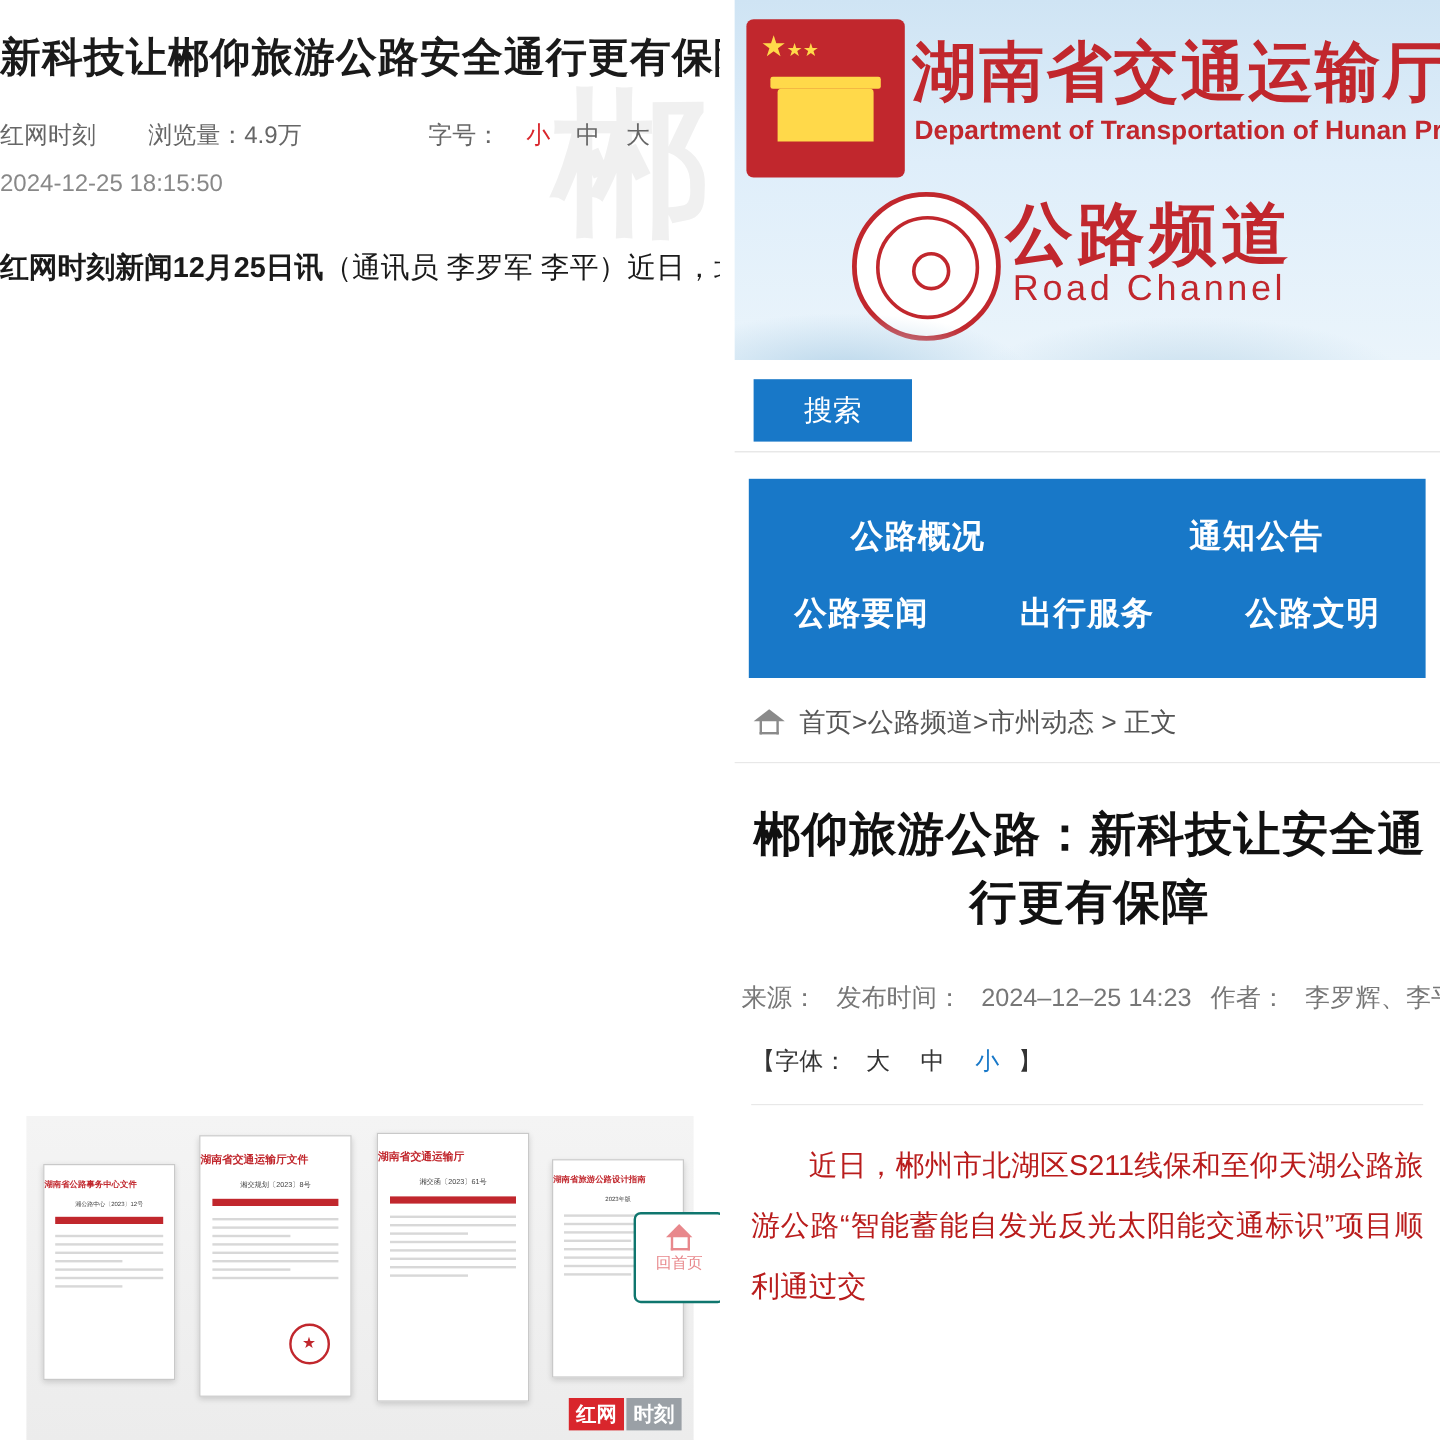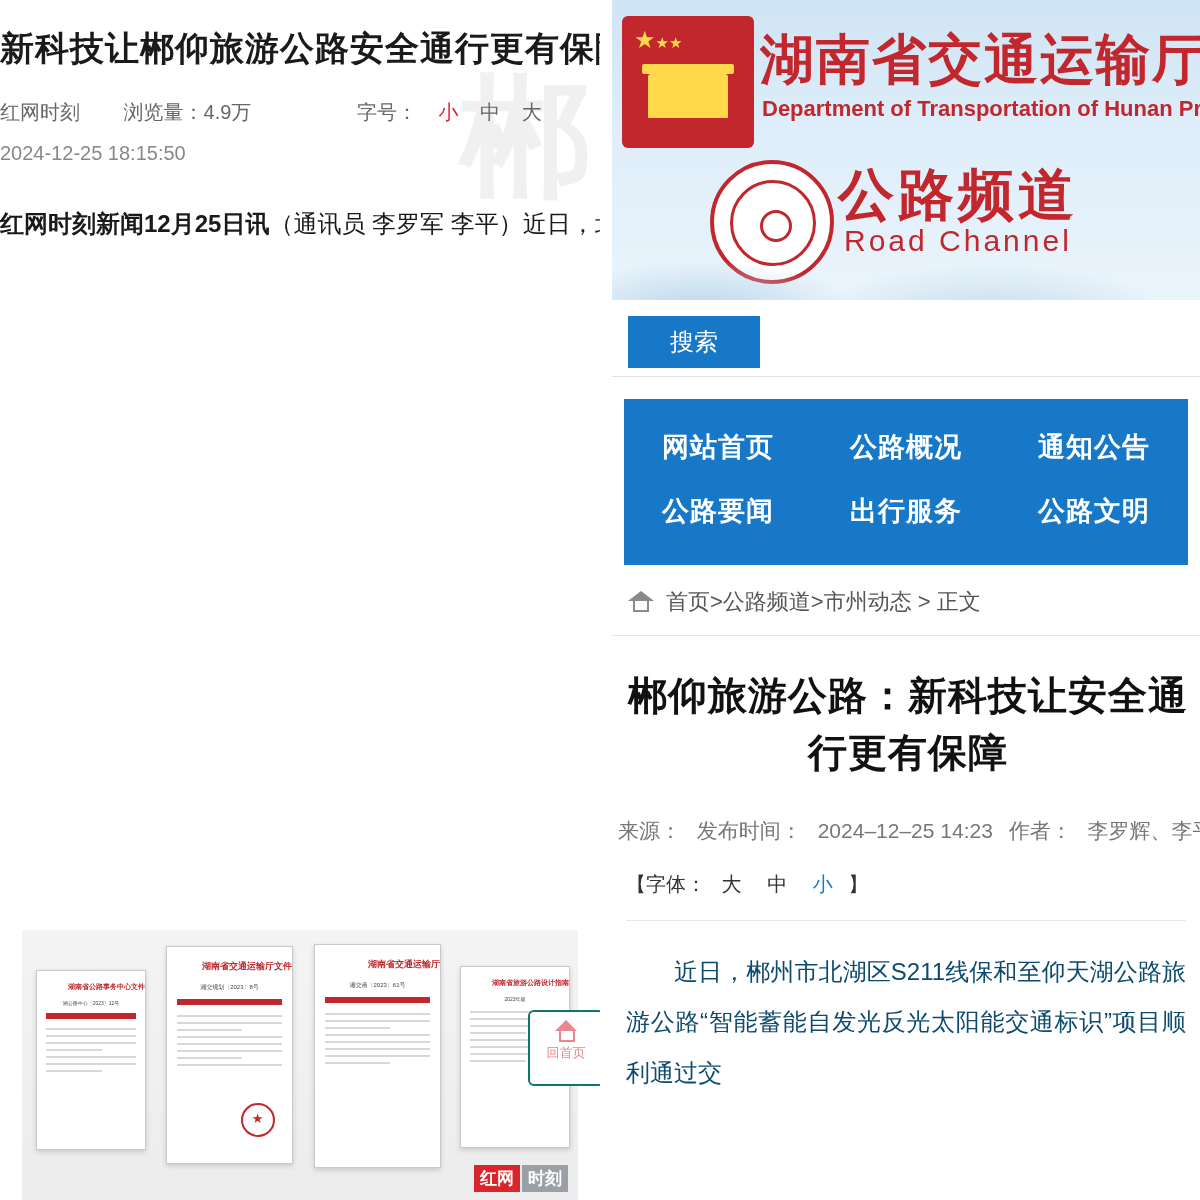--- a/index.html
+++ b/index.html
@@ -90,21 +90,21 @@
     background: linear-gradient(#f4f4f4, #ececec);
     overflow: hidden;
   }
   .doc {
     position: absolute;
     background: #ffffff;
     border: 1px solid #c9c9c9;
     box-shadow: 0 2px 5px rgba(0,0,0,0.16);
   }
   .doc .doc-head {
-    text-align: right;
+    text-align: left;
     color: #c1272d;
     font-weight: bold;
     margin-top: 10%;
   }
   .doc .doc-sub {
     text-align: center;
     color: #444;
     margin-top: 8%;
   }
   .doc .lines {
@@ -410,21 +410,21 @@
     color: #333;
     padding: 26px 0 22px 0;
     border-bottom: 1px solid #e8e8e8;
     margin: 0 14px;
   }
   .font-ctrl .opt { margin: 0 10px; }
   .font-ctrl .opt.sel { color: #1878c8; }
   .article-body {
     padding: 26px 14px 0 14px;
     font-size: 24px;
-    color: #0c4a6e;
+    color: #b91c1c;
     line-height: 2.1;
     text-align: justify;
   }
   .article-body p { margin: 0 0 4px 0; text-indent: 2em; }
 </style>
 </head>
 <body>
 
 <div class="page">
 
@@ -536,21 +536,20 @@
       <div class="channel-cn">公路频道</div>
       <div class="channel-en">Road Channel</div>
     </div>
 
     <div class="search-row">
       <button class="search-btn">搜索</button>
     </div>
 
     <div class="navblock">
       <div class="navrow">
-        <a href="#">网站首页</a>
         <a href="#">公路概况</a>
         <a href="#">通知公告</a>
       </div>
       <div class="navrow">
         <a href="#">公路要闻</a>
         <a href="#">出行服务</a>
         <a href="#">公路文明</a>
       </div>
     </div>
 

